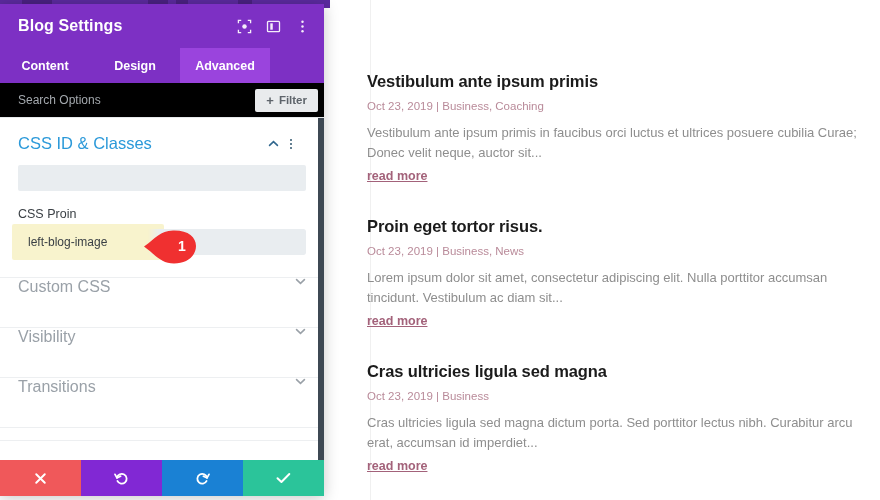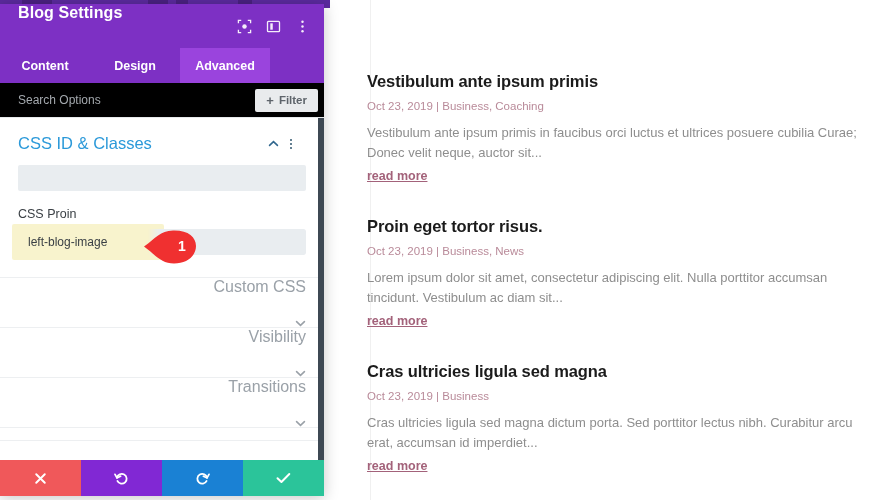--- a/index.html
+++ b/index.html
@@ -42,20 +42,21 @@
     display: flex;
     flex-direction: column;
     overflow: hidden;
   }
 
   
   .panel-header {
     background: #7d30c4;
     height: 44px;
     display: flex;
+    align-items: center;
     padding: 0 14px 0 18px;
     flex: none;
   }
   .panel-title {
     color: #ffffff;
     font-size: 16px;
     font-weight: bold;
     letter-spacing: .1px;
     flex: 1;
   }
@@ -248,25 +249,24 @@
     font-weight: bold;
     line-height: 20px;
     z-index: 2;
   }
 
   .section-spacer { height: 22px; }
 
   
   .section-row {
     display: flex;
-    align-items: flex-end;
+    align-items: flex-start;
     height: 49px;
     padding: 0 18px;
     border-top: 1px solid #edeff1;
-    flex-direction: column;
   }
   .section-row-title {
     flex: 1;
     color: #9aa1a8;
     font-size: 16px;
   }
   .chev-down {
     width: 11px; height: 7px;
     display: block;
   }

